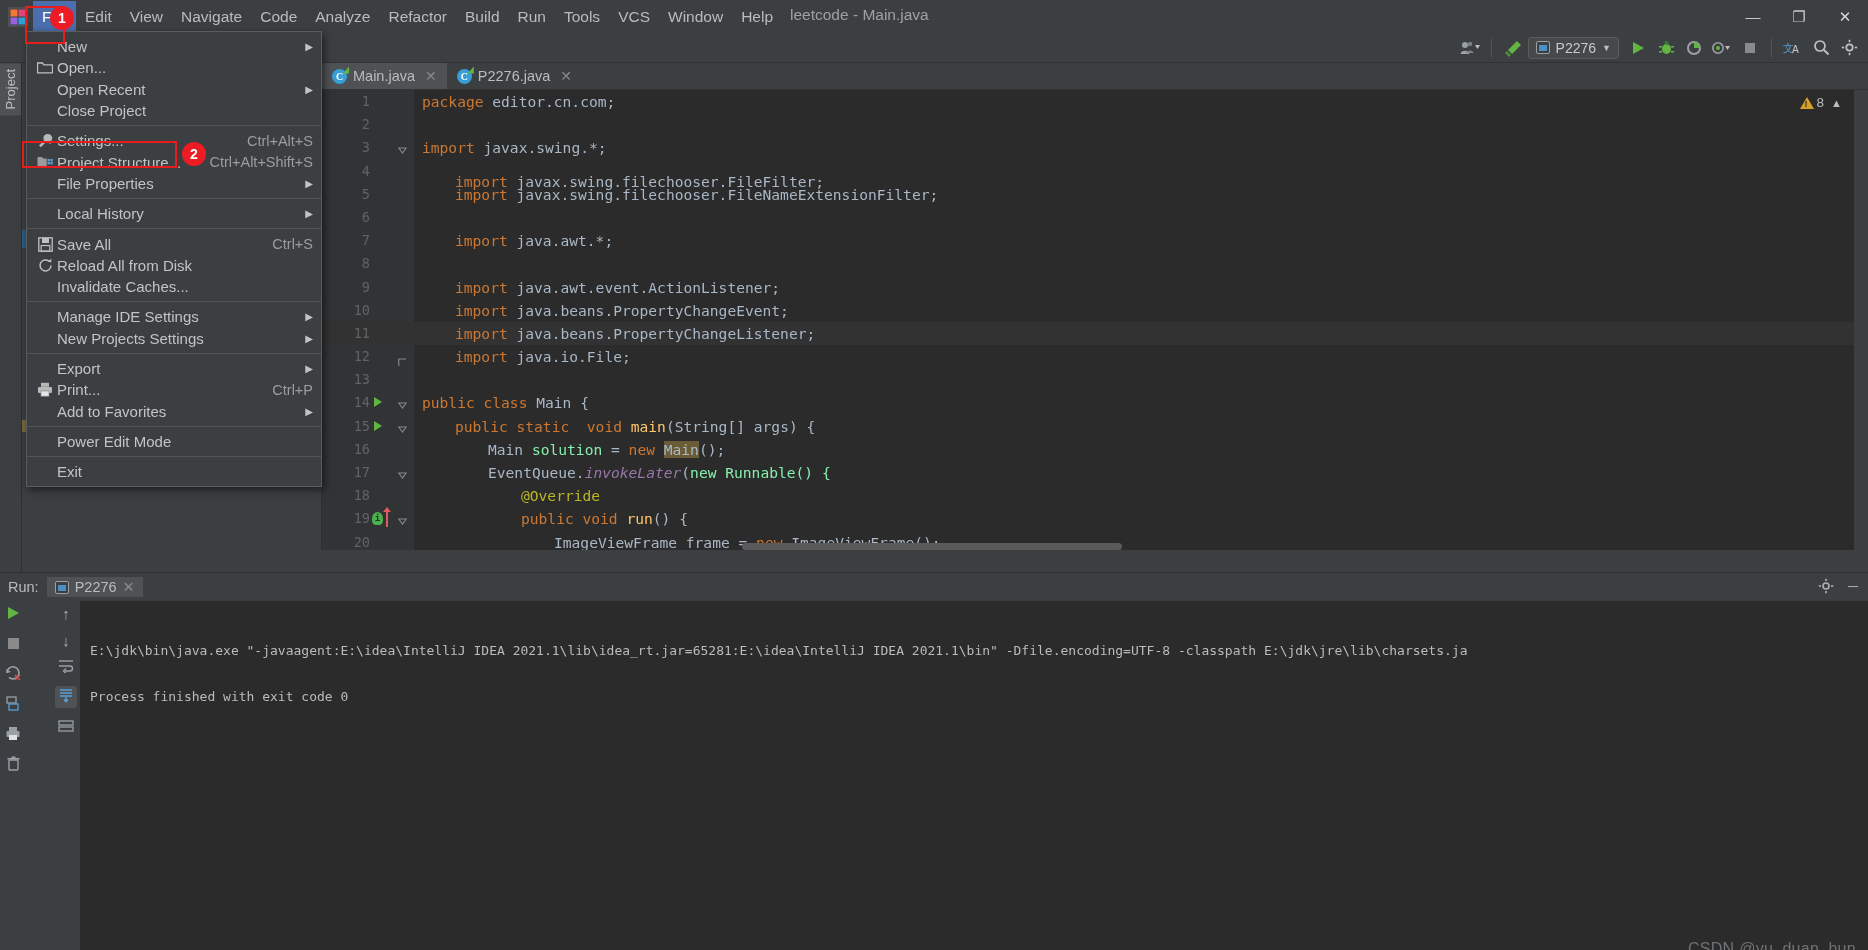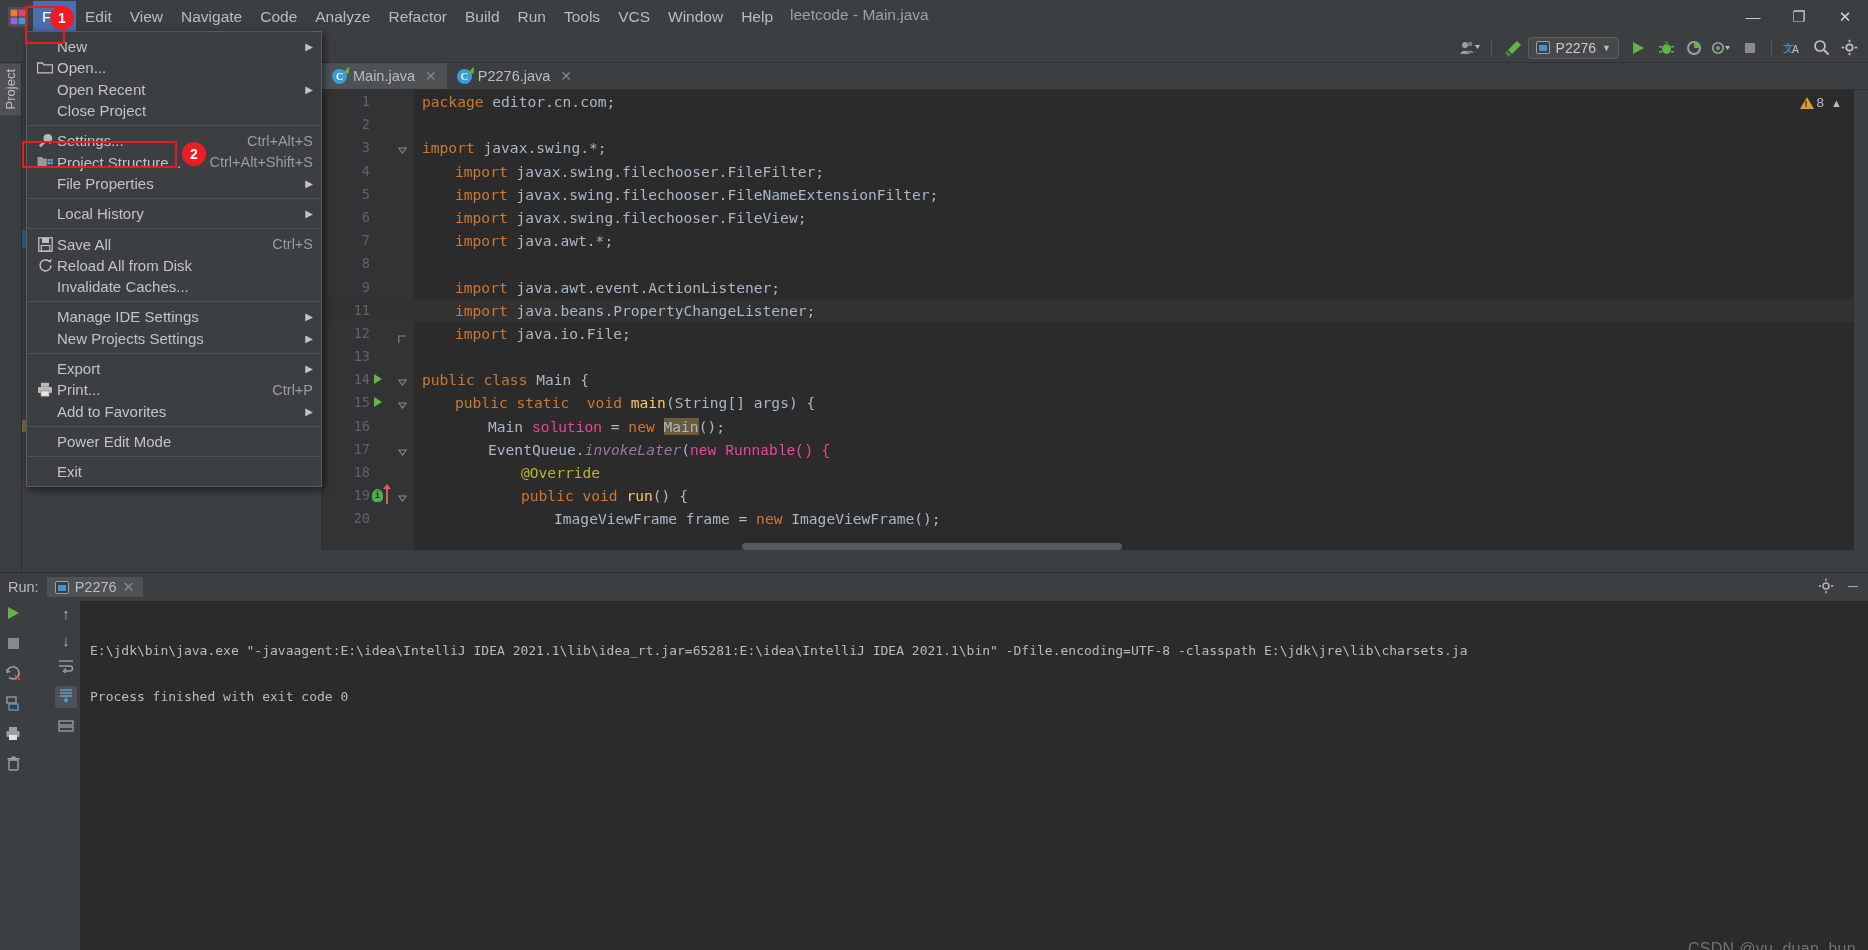--- a/index.html
+++ b/index.html
@@ -176,21 +176,21 @@
     content: ""; position: absolute; top: -3px; left: -3px;
     border-left: 4px solid transparent; border-right: 4px solid transparent;
     border-bottom: 5px solid #e05a5a;
   }
   .kw { color: #cc7832; }
   .ann { color: #bbb529; }
   .fld { color: #9876aa; }
   .mth { color: #ffc66d; }
   .ital { font-style: italic; }
   .plain { color: #a9b7c6; }
-  .dim { color: #ec4899; font-family: Liberation Mono, monospace; }
+  .dim { color: #86efac; }
   .hl-word { background: #6b5c38; }
   .editor-right {
     position: absolute; right: 0; top: 27px; width: 14px; height: 460px;
     background: #3c3f41;
   }
   .warn-chip {
     position: absolute; right: 26px; top: 32px; display: flex; align-items: center;
     gap: 3px; font-size: 13.5px; color: #bbbbbb; z-index: 5;
   }
   .warn-tri {
@@ -598,26 +598,27 @@
     </div>
     <div class="code-wrap">
       <div class="gutter"></div>
       <div class="foldcol"></div>
       <div id="code-lines" style="position:relative;">
           <div class="code-line"><span class="lineno">1</span><span class="line-text" style="padding-left: 0px;"><span class="kw">package </span><span class="plain">editor.cn.com;</span></span></div>
           <div class="code-line"><span class="lineno">2</span><span class="line-text" style="padding-left: 0px;"></span></div>
           <div class="code-line"><span class="lineno">3</span><span class="foldmark"><svg width="9" height="11" viewBox="0 0 9 11">
                 <path d="M0.8 1 h7.4 l-3.7 5 Z" fill="none" stroke="#8a8a8a" stroke-width="1.1"></path>
               </svg></span><span class="line-text" style="padding-left: 0px;"><span class="kw">import </span><span class="plain">javax.swing.*;</span></span></div>
-          <div class="code-line"><span class="lineno">4</span><span class="line-text" style="padding-left: 33px;"><span class="kw">import </span><span class="plain">javax.swing.filechooser.FileFilter;</span></span></div>
+          <div class="code-line"><span class="lineno">4</span><span class="line-text" style="padding-left: 33px; margin-top: 10px;"><span class="kw">import </span><span class="plain">javax.swing.filechooser.FileFilter;</span></span></div>
           <div class="code-line"><span class="lineno">5</span><span class="line-text" style="padding-left: 33px;"><span class="kw">import </span><span class="plain">javax.swing.filechooser.FileNameExtensionFilter;</span></span></div>
-          <div class="code-line"><span class="lineno">6</span><span class="line-text" style="padding-left: 33px;"><span class="kw">import </span><span class="plain">javax.swing.filechooser.FileView;</span></span></div>
+          <div class="code-line"><span class="lineno">6</span></div>
           <div class="code-line"><span class="lineno">7</span><span class="line-text" style="padding-left: 33px;"><span class="kw">import </span><span class="plain">java.awt.*;</span></span></div>
           <div class="code-line"><span class="lineno">8</span></div>
           <div class="code-line"><span class="lineno">9</span><span class="line-text" style="padding-left: 33px; text-align: center;"><span class="kw">import </span><span class="plain">java.awt.event.ActionListener;</span></span></div>
+          <div class="code-line"><span class="lineno">10</span><span class="line-text" style="padding-left: 33px;"><span class="kw">import </span><span class="plain">java.beans.PropertyChangeEvent;</span></span></div>
           <div class="code-line hl"><span class="lineno">11</span><span class="line-text" style="padding-left: 33px;"><span class="kw">import </span><span class="plain">java.beans.PropertyChangeListener;</span></span></div>
           <div class="code-line"><span class="lineno">12</span><span class="foldmark"><svg width="9" height="9" viewBox="0 0 9 9">
                 <path d="M0.8 8 L0.8 1 L8 1" fill="none" stroke="#8a8a8a" stroke-width="1.1"></path>
               </svg></span><span class="line-text" style="padding-left: 33px;"><span class="kw">import </span><span class="plain">java.io.File;</span></span></div>
           <div class="code-line"><span class="lineno">13</span><span class="line-text" style="padding-left: 0px;"></span></div>
           <div class="code-line"><span class="lineno">14</span><span class="runmark"></span><span class="foldmark"><svg width="9" height="11" viewBox="0 0 9 11">
                 <path d="M0.8 1 h7.4 l-3.7 5 Z" fill="none" stroke="#8a8a8a" stroke-width="1.1"></path>
               </svg></span><span class="line-text" style="padding-left: 0px;"><span class="kw">public class </span><span class="plain">Main </span><span class="plain">{</span></span></div>
           <div class="code-line"><span class="lineno">15</span><span class="runmark"></span><span class="foldmark"><svg width="9" height="11" viewBox="0 0 9 11">
                 <path d="M0.8 1 h7.4 l-3.7 5 Z" fill="none" stroke="#8a8a8a" stroke-width="1.1"></path>

